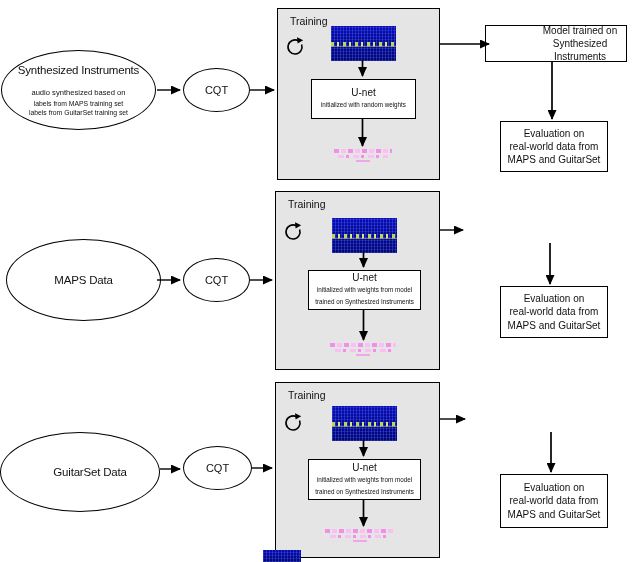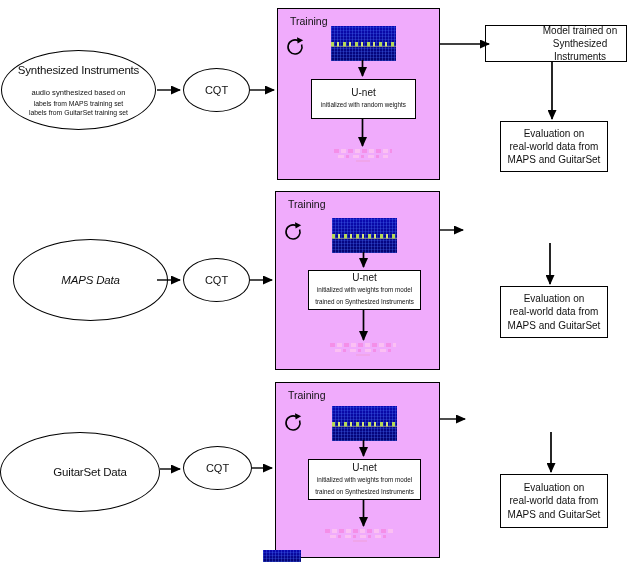--- a/index.html
+++ b/index.html
@@ -2,21 +2,21 @@
 <html><head>
 <meta charset="utf-8">
 <style>
   html,body{margin:0;padding:0;background:#fff;}
   body{font-family:"Liberation Sans","DejaVu Sans",sans-serif;color:#111;}
   #stage{position:relative;width:640px;height:562px;background:#fff;overflow:hidden;}
   .abs{position:absolute;}
   .box{position:absolute;border:1px solid #000;background:#fff;display:flex;flex-direction:column;
        align-items:center;justify-content:center;text-align:center;box-sizing:border-box;}
   .ellipse{border-radius:50%;}
-  .tbox{position:absolute;border:1.6px solid #000;background:#f0abfc;box-sizing:border-box;}
+  .tbox{position:absolute;border:1.6px solid #000;background:#e5e5e5;box-sizing:border-box;}
   .training-label{position:absolute;font-size:10.5px;}
   .src-title{font-size:11.5px;letter-spacing:-0.2px;}
   .src-line{font-size:6.8px;margin-top:2.5px;}
   .src-line-lg{font-size:7.6px;margin-top:12px;}
   .cqt-label{font-size:11px;}
   .unet-box{position:absolute;border:1.4px solid #000;background:#fff;display:flex;flex-direction:column;
             align-items:center;justify-content:center;text-align:center;box-sizing:border-box;}
   .unet-title{font-size:10px;margin-bottom:1px;}
   .unet-note{font-size:6.3px;line-height:1.9;}
   .result-line{font-size:10px;line-height:1.32;}
@@ -78,21 +78,21 @@
     <div class="result-line">Model trained on</div>
     <div class="result-line">Synthesized Instruments</div>
   </div>
 
   <div class="box" style="left:500px;top:121px;width:108px;height:51px;">
     <div class="eval-line">Evaluation on</div>
     <div class="eval-line">real-world data from</div>
     <div class="eval-line">MAPS and GuitarSet</div>
   </div>
 
-  <div class="box ellipse" style="left:13px;top:239px;width:155px;height:82px;font-style:italic;">
+  <div class="box ellipse" style="left:6px;top:239px;width:155px;height:82px;">
     <div class="src-title">MAPS Data</div>
   </div>
 
   <div class="box ellipse" style="left:183px;top:258px;width:67px;height:44px;">
     <div class="cqt-label">CQT</div>
   </div>
 
   <div class="tbox" style="left:275px;top:191px;width:165px;height:179px;">
     <div class="training-label" style="left:12px;top:6px;">Training</div>
     <svg class="abs" style="left:6px;top:27px;" width="22" height="24" viewBox="0 0 22 24">

